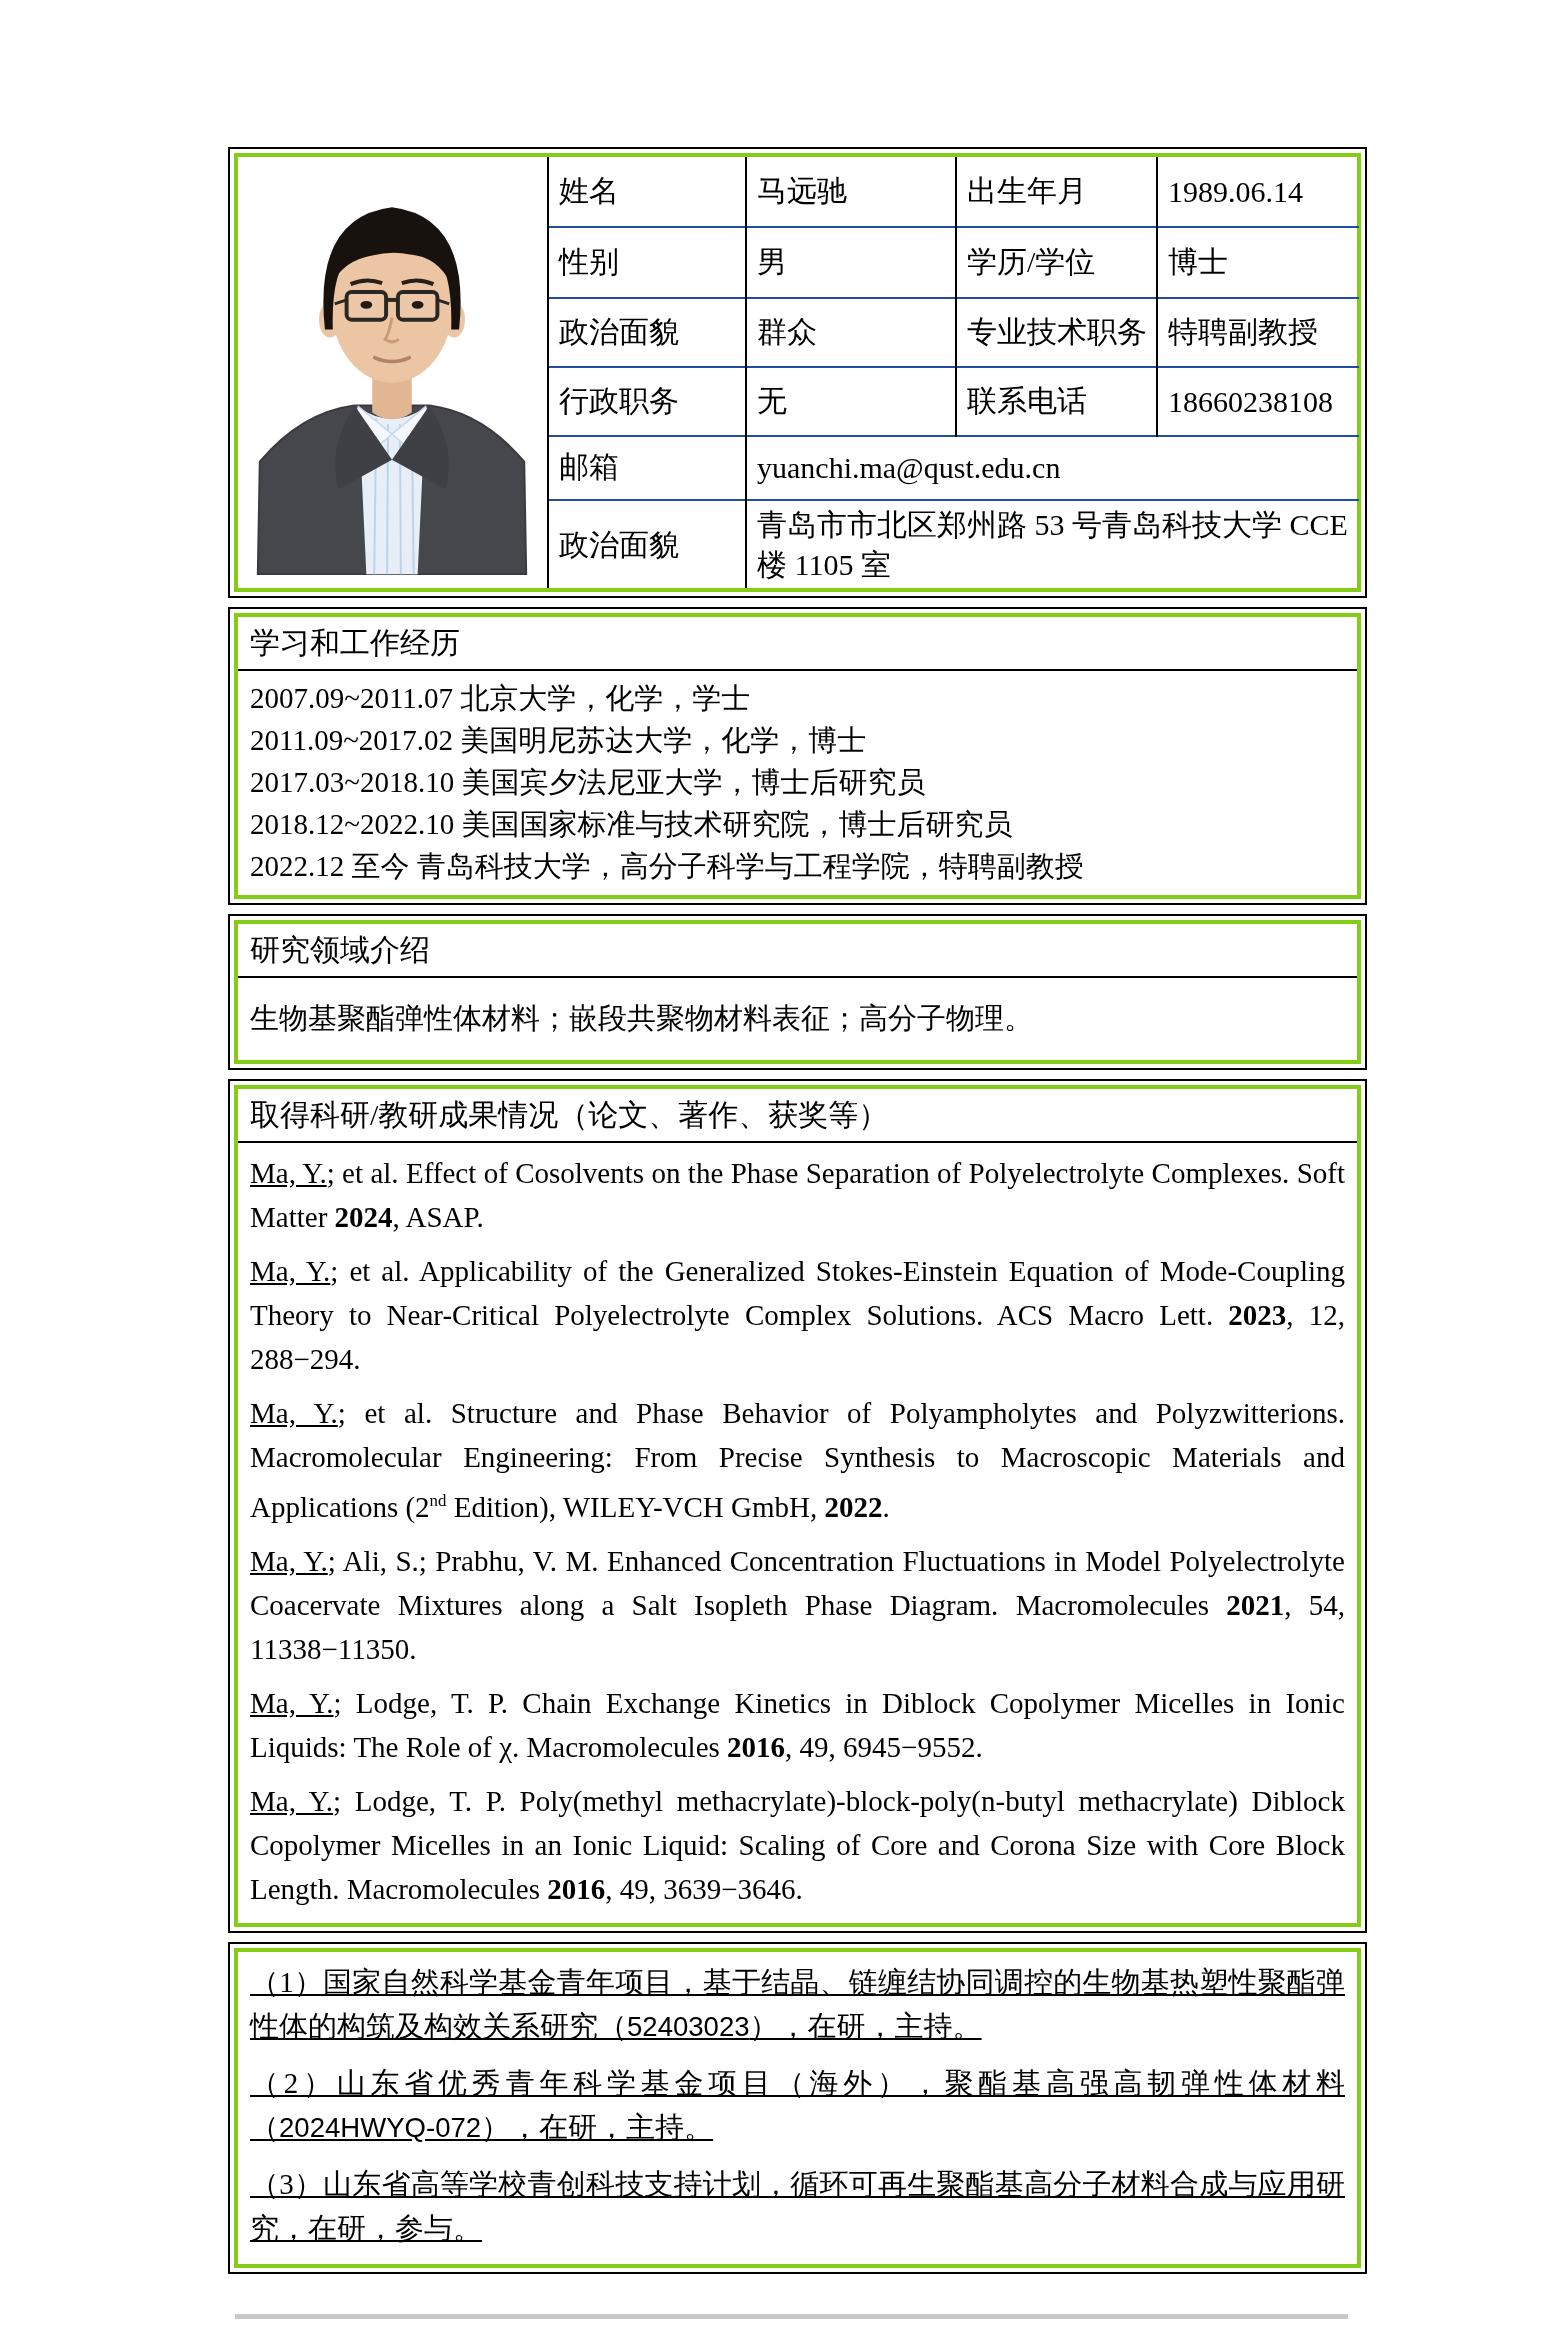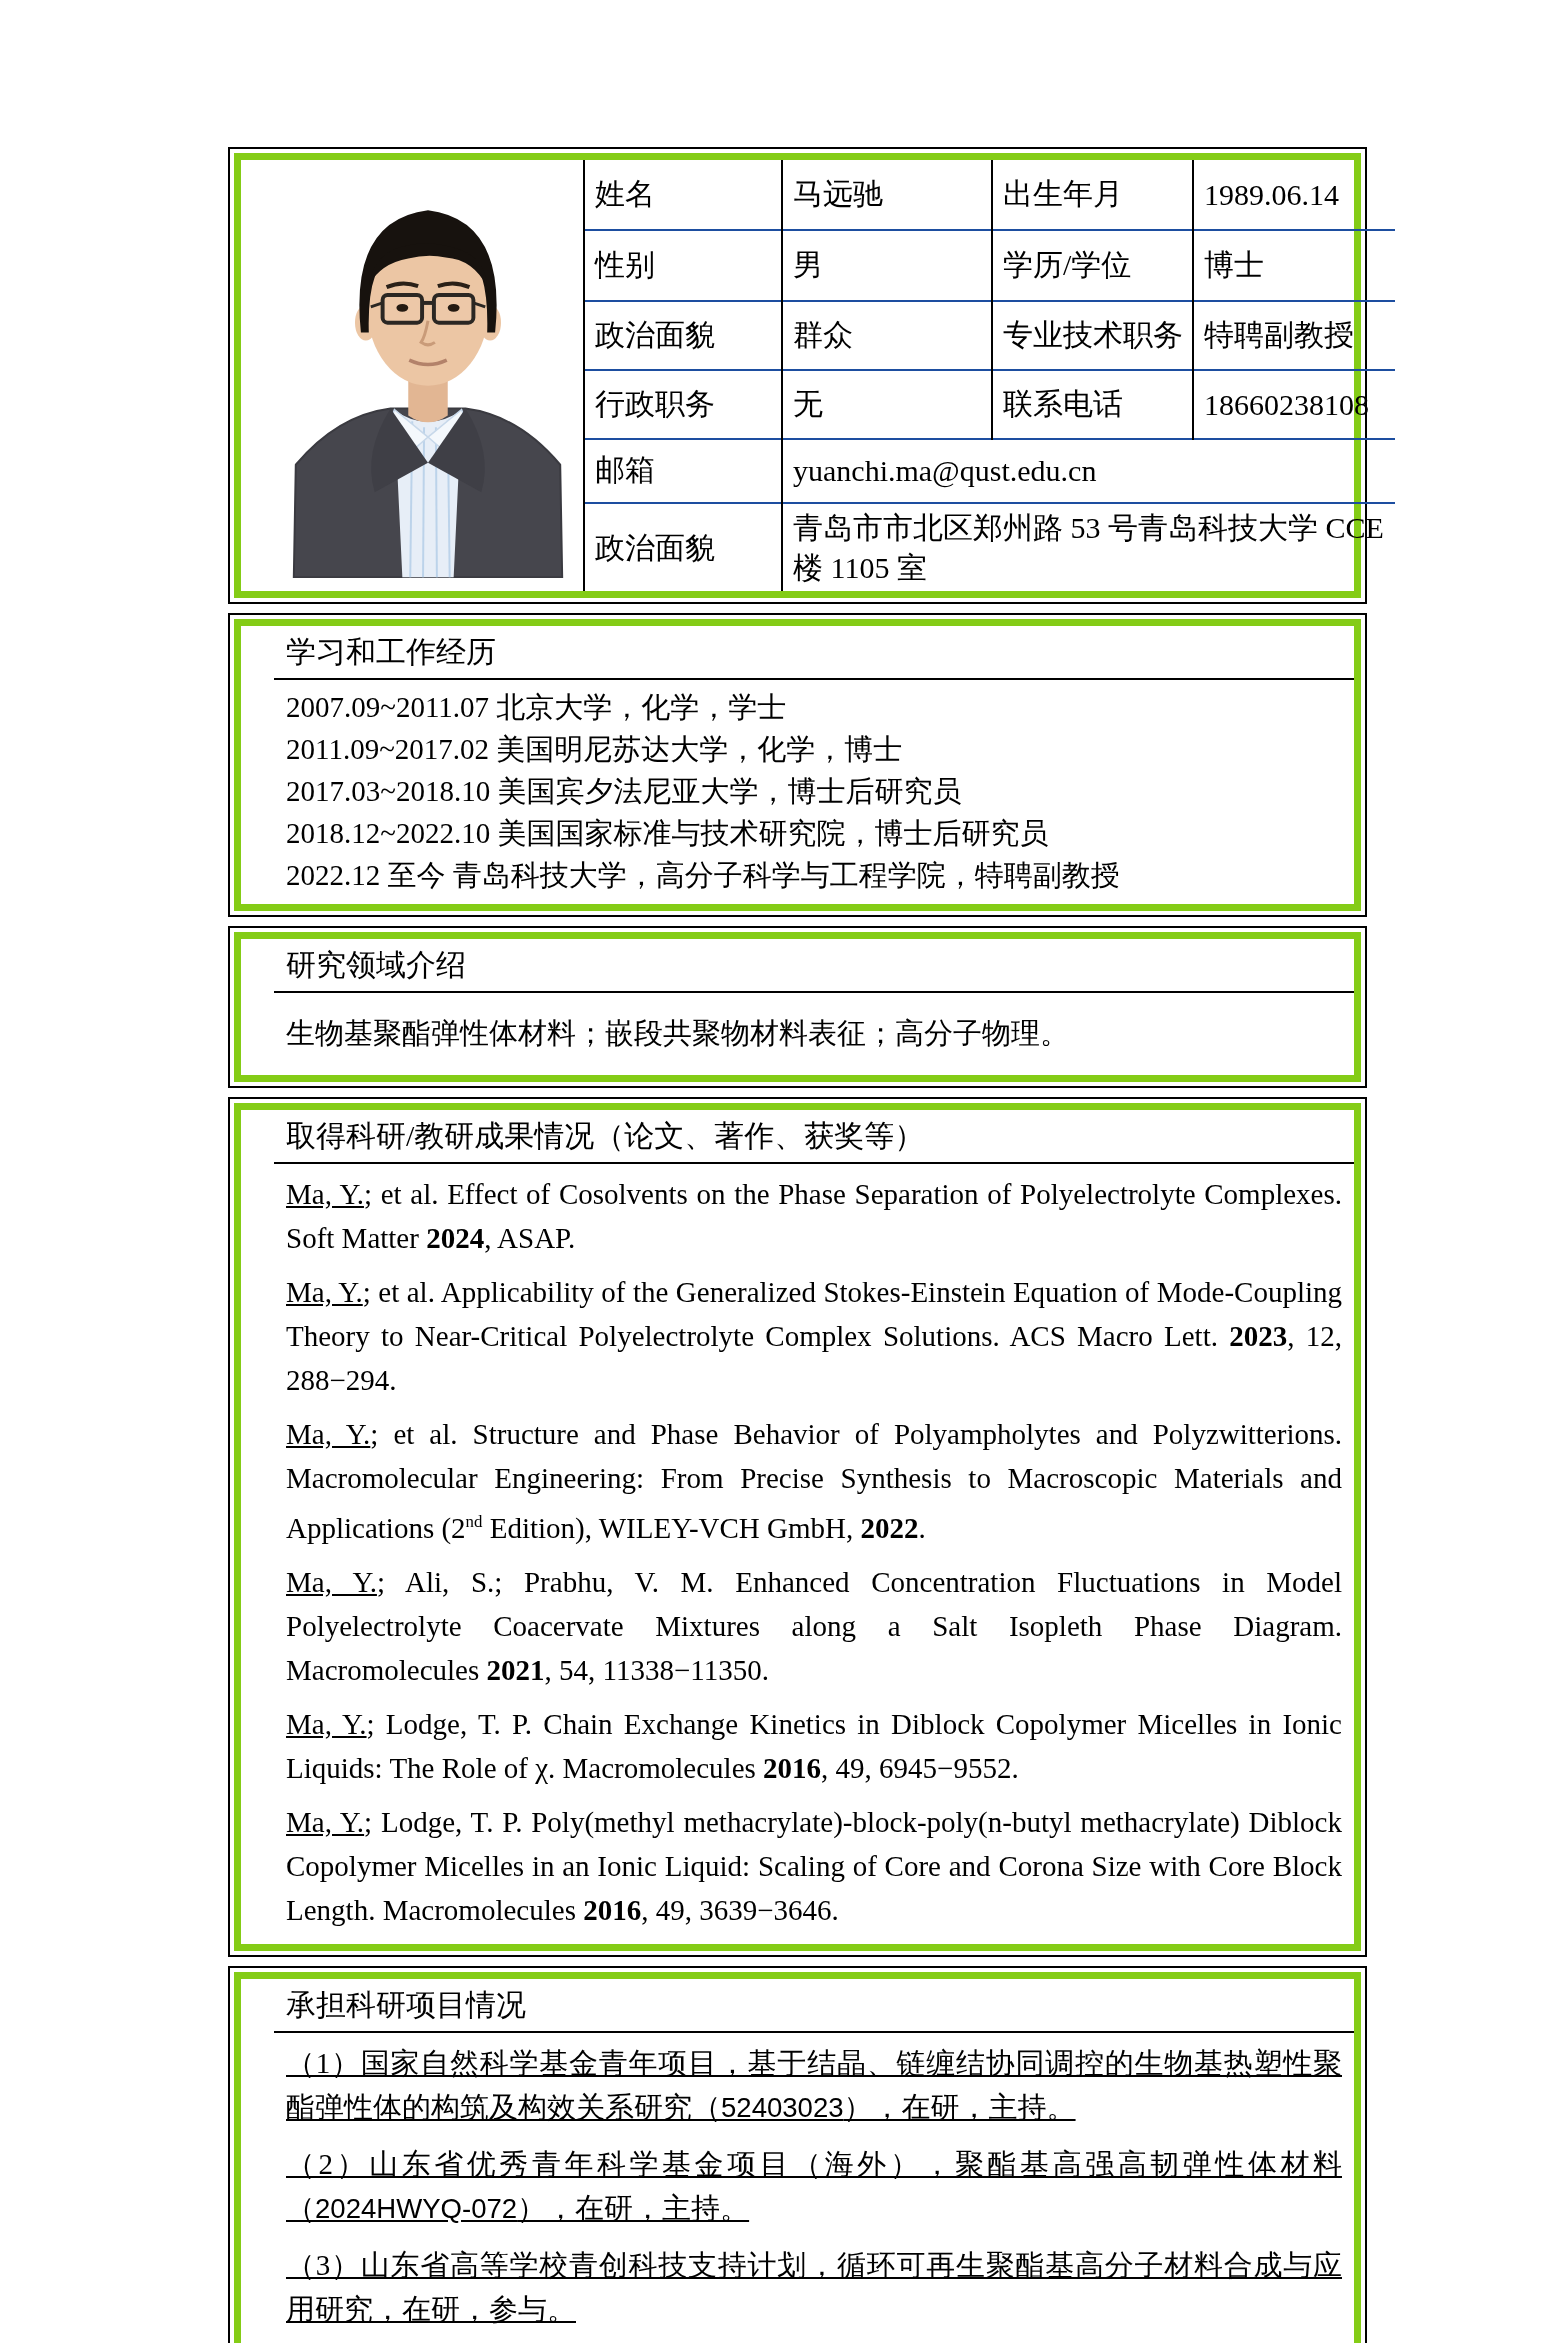--- a/index.html
+++ b/index.html
@@ -4,26 +4,25 @@
 <style>
   html,body{margin:0;padding:0;}
   body{
     width:1564px;height:2343px;background:#ffffff;position:relative;
     font-family:"Liberation Serif","DejaVu Serif",serif;
     color:#000;
   }
   .content{position:absolute;left:234px;top:153px;width:1127px;}
   
   .sec{
-    border:7px solid #84cc16;
+    border:4px solid #84cc16;
     box-shadow:0 0 0 4px #ffffff,0 0 0 6px #000000;
     background:#fff;
     margin-bottom:21px;
     box-sizing:border-box;
-    padding-left:33px;
   }
   
   table.info{border-collapse:collapse;table-layout:fixed;width:100%;}
   table.info td{
     font-size:30px;vertical-align:middle;box-sizing:border-box;
     padding:2px 6px 2px 10px;overflow:hidden;
   }
   table.info td.bl{border-left:2px solid #000;}
   table.info tr.ht td{border-top:2px solid #1d4ea0;} 
   td.photo-cell{padding:6px !important;vertical-align:middle;}
@@ -174,21 +173,20 @@
         <div class="pub"><span class="st-u">Ma, Y.</span><span>; </span><span class="st-i">et al.</span><span> Effect of Cosolvents on the Phase Separation of Polyelectrolyte Complexes. </span><span class="st-i">Soft Matter</span><span> </span><span class="st-b">2024</span><span>, </span><span class="st-i">ASAP</span><span>.</span></div>
         <div class="pub"><span class="st-u">Ma, Y.</span><span>; </span><span class="st-i">et al.</span><span> Applicability of the Generalized Stokes-Einstein Equation of Mode-Coupling Theory to Near-Critical Polyelectrolyte Complex Solutions. </span><span class="st-i">ACS Macro Lett.</span><span> </span><span class="st-b">2023</span><span>, </span><span class="st-i">12</span><span>, 288−294.</span></div>
         <div class="pub"><span class="st-u">Ma, Y.</span><span>; </span><span class="st-i">et al.</span><span> Structure and Phase Behavior of Polyampholytes and Polyzwitterions. </span><span class="st-i">Macromolecular Engineering: From Precise Synthesis to Macroscopic Materials and Applications (2</span><span class="st-i st-sup">nd</span><span class="st-i"> Edition)</span><span>, WILEY-VCH GmbH, </span><span class="st-b">2022</span><span>.</span></div>
         <div class="pub"><span class="st-u">Ma, Y.</span><span>; Ali, S.; Prabhu, V. M. Enhanced Concentration Fluctuations in Model Polyelectrolyte Coacervate Mixtures along a Salt Isopleth Phase Diagram. </span><span class="st-i">Macromolecules</span><span> </span><span class="st-b">2021</span><span>, </span><span class="st-i">54</span><span>, 11338−11350.</span></div>
         <div class="pub"><span class="st-u">Ma, Y.</span><span>; Lodge, T. P. Chain Exchange Kinetics in Diblock Copolymer Micelles in Ionic Liquids: The Role of </span><span class="st-i">χ</span><span>. </span><span class="st-i">Macromolecules</span><span> </span><span class="st-b">2016</span><span>, </span><span class="st-i">49</span><span>, 6945−9552.</span></div>
         <div class="pub"><span class="st-u">Ma, Y.</span><span>; Lodge, T. P. Poly(methyl methacrylate)-block-poly(n-butyl methacrylate) Diblock Copolymer Micelles in an Ionic Liquid: Scaling of Core and Corona Size with Core Block Length. </span><span class="st-i">Macromolecules</span><span> </span><span class="st-b">2016</span><span>, </span><span class="st-i">49</span><span>, 3639−3646.</span></div>
       </div>
   </div>
 
   <div class="sec">
-    <div class="sec-title">承担科研项目情况</div>
     <div class="sec-body proj-body">
         <div class="proj"><span>（1）国家自然科学基金青年项目，基于结晶、链缠结协同调控的生物基热塑性聚酯弹性体的构筑及构效关系研究（</span><span class="st-sans">52403023</span><span>），在研，主持。</span></div>
         <div class="proj"><span>（2）山东省优秀青年科学基金项目（海外），聚酯基高强高韧弹性体材料（</span><span class="st-sans">2024HWYQ-072</span><span>），在研，主持。</span></div>
         <div class="proj"><span>（3）山东省高等学校青创科技支持计划，循环可再生聚酯基高分子材料合成与应用研究，在研，参与。</span></div>
       </div>
   </div>
 
   <div class="page-divider"></div>
 
 </div>

